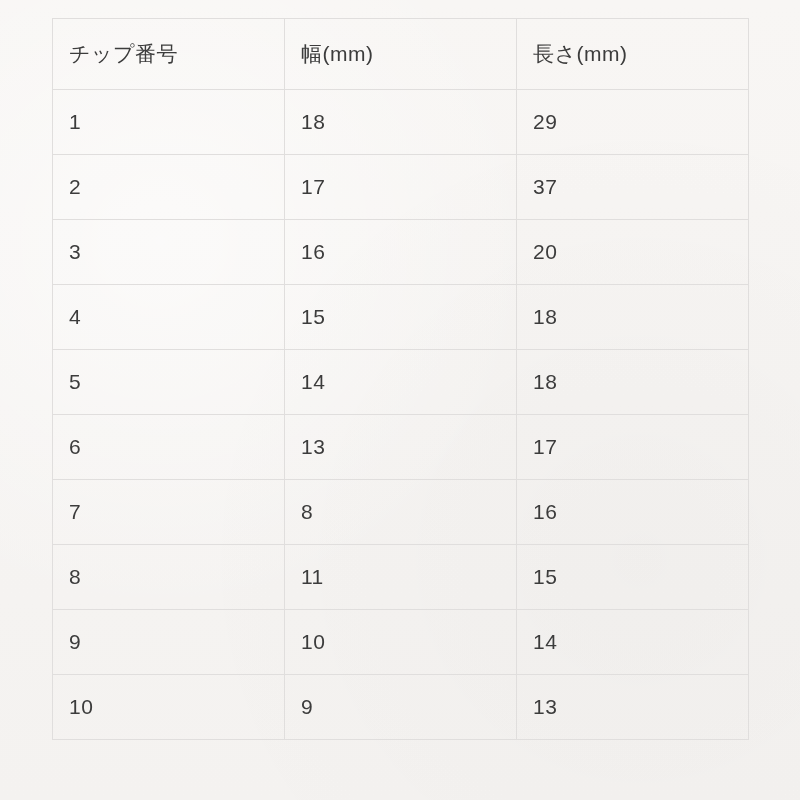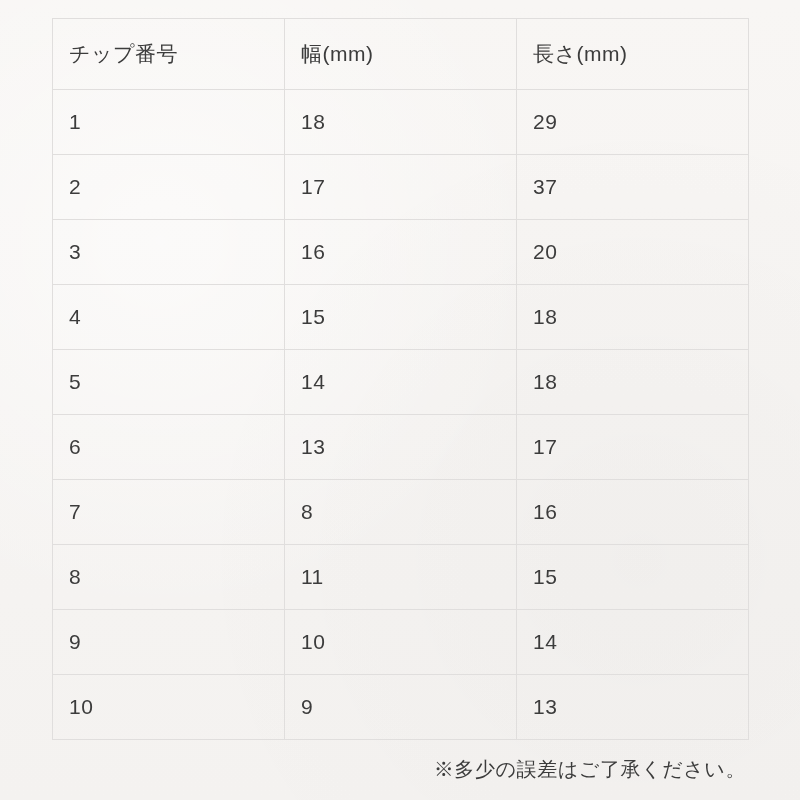--- a/index.html
+++ b/index.html
@@ -141,15 +141,14 @@
         <td>14</td>
       </tr>
       <tr>
         <td>10</td>
         <td>9</td>
         <td>13</td>
       </tr>
     </tbody>
   </table>
 
-  <div class="note">※多少の誤差はご了承ください。</div>
 
 </div>
 
 </body></html>

